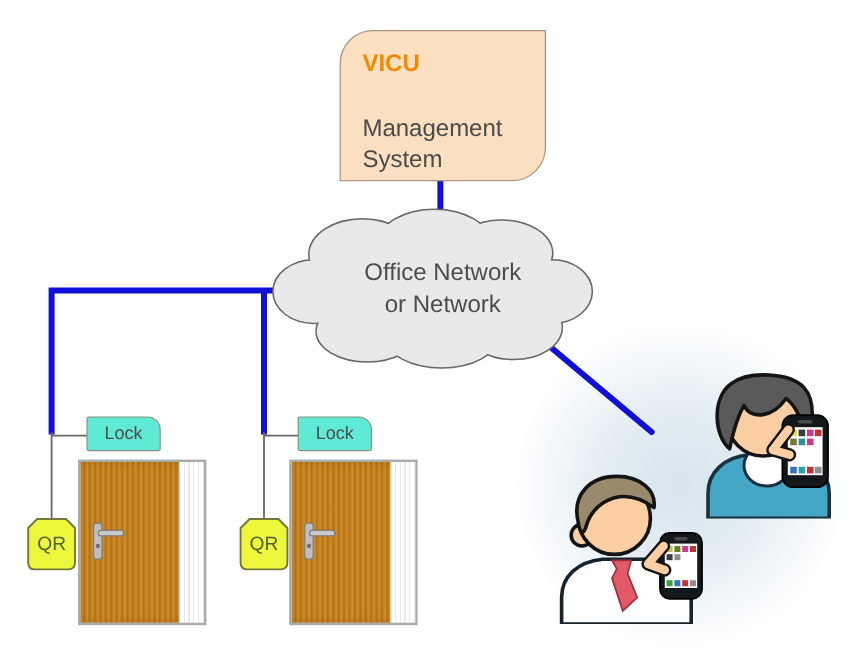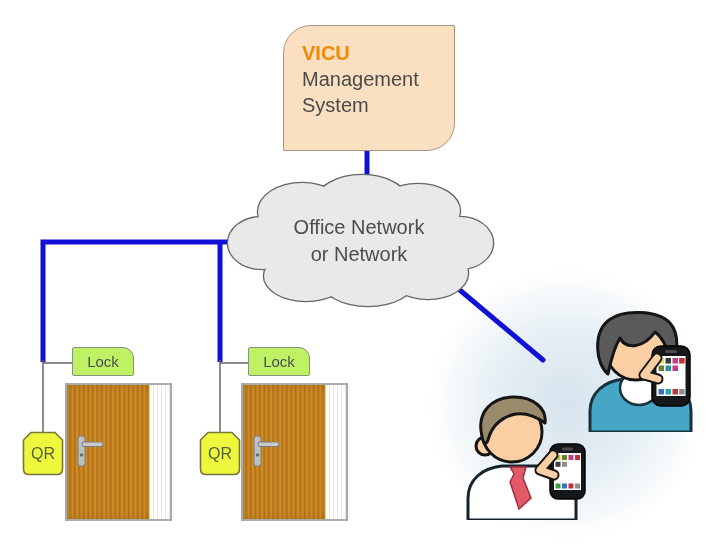--- a/index.html
+++ b/index.html
@@ -16,32 +16,32 @@
   }
 
   
   #mgmt-box{
     left:283px;top:25px;width:172px;height:126px;box-sizing:border-box;
     background:#FBDFC1;border:1.5px solid #AE9382;
     border-radius:28px 0 28px 0;
     padding:14px 10px 0 18px;
   }
   #mgmt-title{font-size:20px;font-weight:bold;color:#F08A00;line-height:26px;}
-  #mgmt-subtitle{font-size:20px;color:#4a4a4a;line-height:26px;width:140px;}
+  #mgmt-subtitle{font-size:20px;color:#4a4a4a;line-height:26px;width:140px;margin-top:28px;}
 
   
   #cloud-label{
-    left:268px;top:214px;width:182px;text-align:center;
+    left:278px;top:214px;width:182px;text-align:center;
     font-size:20px;line-height:27px;color:#4d4d4d;
   }
 
   
   .lock-box{
     width:62px;height:29px;box-sizing:border-box;
-    background:#bef264;border:1.5px solid #84937F;
+    background:#5eead4;border:1.5px solid #84937F;
     border-radius:2px 11px 2px 2px;
     display:flex;align-items:center;justify-content:center;
     font-size:15px;color:#4d4d4d;
   }
   #lock-1{left:72px;top:347px;}
   #lock-2{left:248px;top:347px;}
 
   
   .qr-tag{width:42px;height:45px;}
   .qr-tag svg{display:block;}

